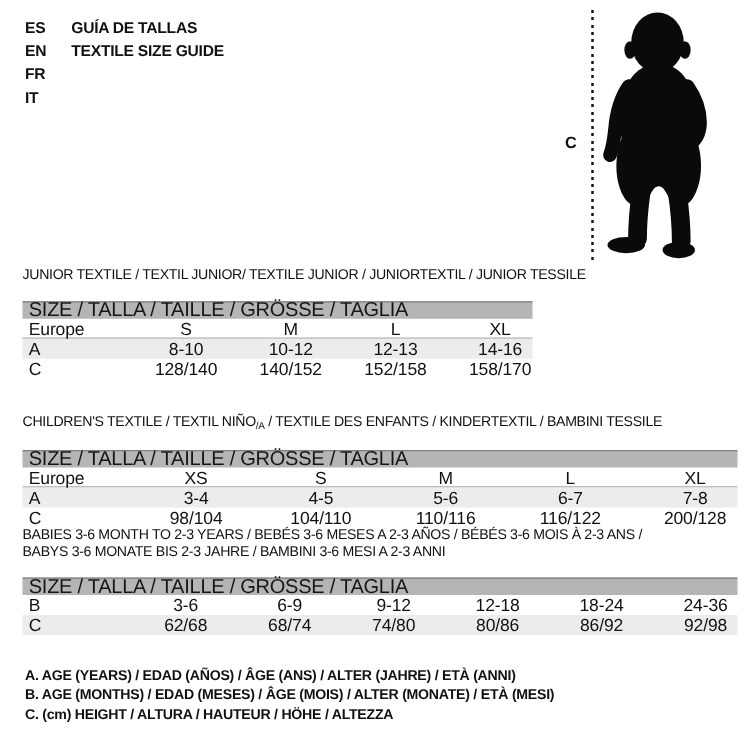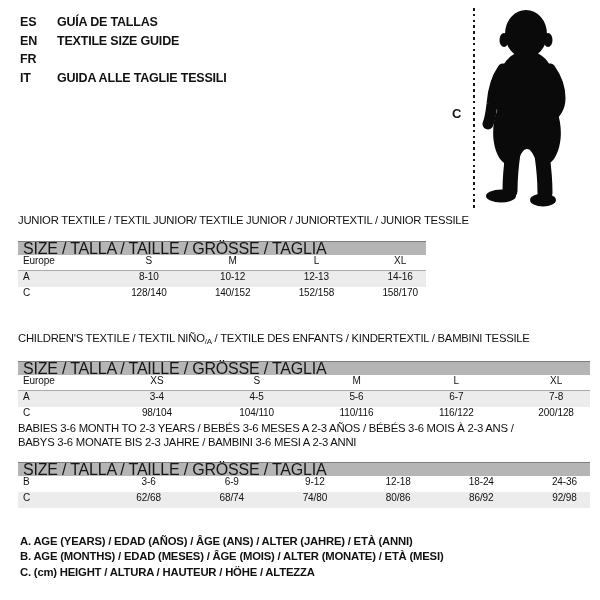--- a/index.html
+++ b/index.html
@@ -22,21 +22,21 @@
   .tbl{position:absolute;left:18px;}
   .t1{top:213px;width:408px;}
   .t2{top:331px;width:572px;}
   .t3{top:421px;width:572px;}
   .tbl-title{font-weight:normal;font-size:11.3px;letter-spacing:-0.25px;line-height:14px;white-space:nowrap;}
   .tbl-bar{margin-top:12px;height:14px;line-height:14px;background:var(--bar,#b5b5b5);
            border-top:1px solid var(--ruleD,#7e7e7e);padding-left:5px;font-size:16px;
            box-sizing:border-box;color:#161616;letter-spacing:-0.2px;}
   .t1 .tbl-bar{margin-top:14px;}
   .t3 .tbl-bar{margin-top:13px;}
-  .trow{display:flex;height:16px;font-size:10px;letter-spacing:-0.1px;gap:32px;}
+  .trow{display:flex;height:16px;font-size:14px;letter-spacing:-0.1px;gap:32px;}
   .trow-first{border-bottom:1px solid var(--ruleL,#a9a9a9);box-sizing:border-box;}
   .shade{background:var(--shade,#ececec);}
   .rlabel{width:68px;padding-left:5px;}
   .cell{flex:1;text-align:center;}
   .sub{font-size:8px;vertical-align:-2px;}
 
   
   .notes{position:absolute;left:20px;top:534px;}
   .note-line{font-weight:bold;font-size:11.3px;letter-spacing:-0.2px;line-height:15.3px;white-space:nowrap;}
 </style>
@@ -52,21 +52,20 @@
     </div>
     <div class="lang-row">
       <span class="lang-code">EN</span>
       <span class="lang-label">TEXTILE SIZE GUIDE</span>
     </div>
     <div class="lang-row">
       <span class="lang-code">FR</span>
     </div>
     <div class="lang-row">
       <span class="lang-code">IT</span>
-      <span class="lang-label">GUIDA ALLE TAGLIE TESSILI</span>
     </div>
   </section>
 
   <div class="measure-line"></div>
   <div class="measure-label">C</div>
   <svg class="baby" viewBox="0 0 96 202" aria-hidden="true">
     <g fill="#0a0a0a" stroke="none">
       <ellipse cx="47" cy="27" rx="21" ry="24"></ellipse>
       <ellipse cx="25" cy="33" rx="4.5" ry="7"></ellipse>
       <ellipse cx="69" cy="33" rx="4.5" ry="7"></ellipse>

